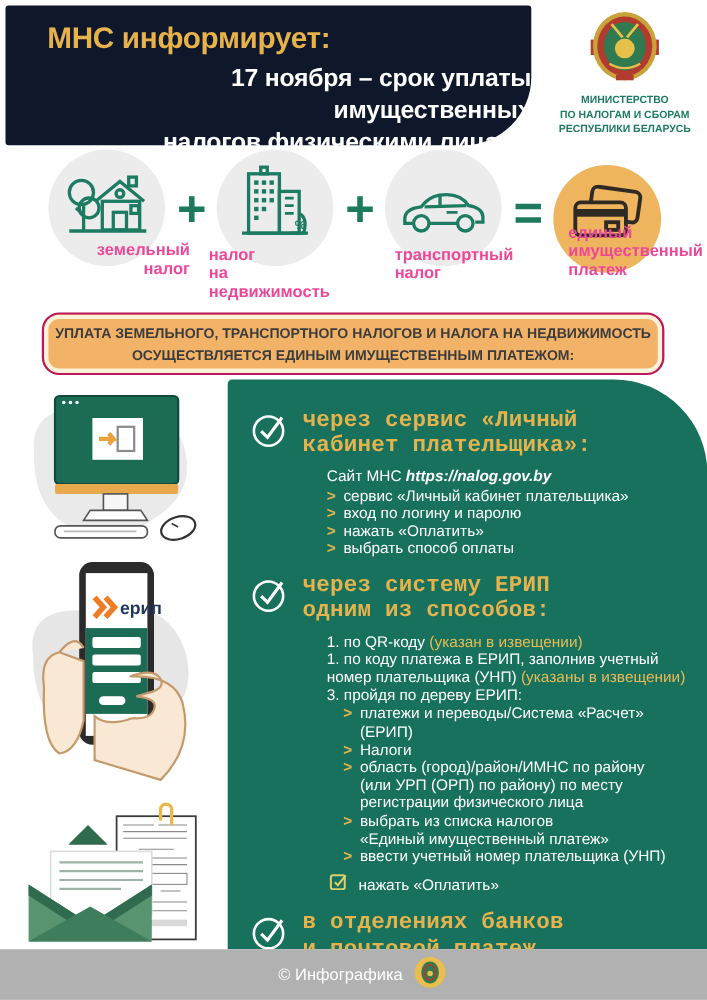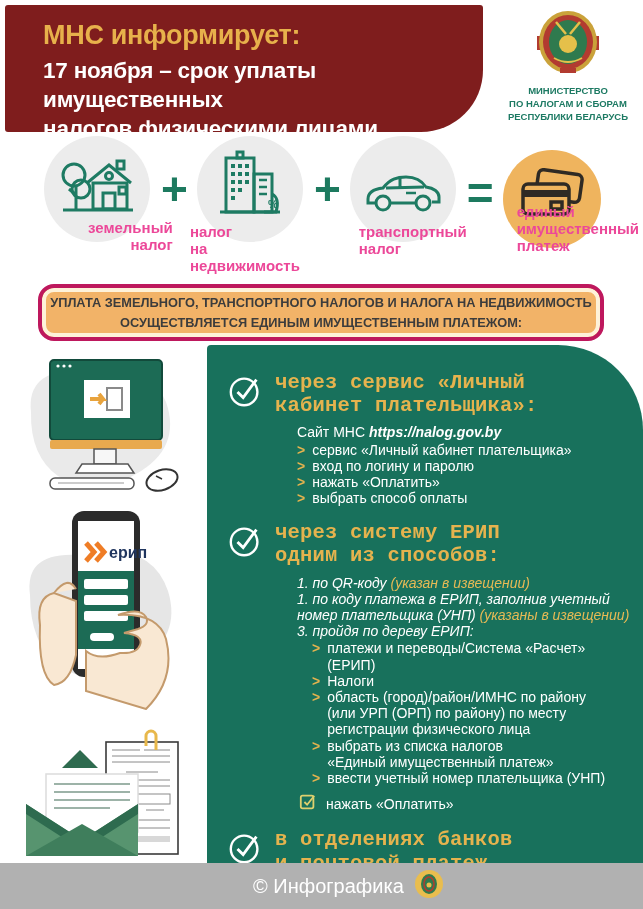--- a/index.html
+++ b/index.html
@@ -3,78 +3,78 @@
 <meta charset="utf-8">
 <style>
   html,body{margin:0;padding:0;}
   body{
     width:643px;height:909px;position:relative;overflow:hidden;
     background:#ffffff;font-family:"Liberation Sans",sans-serif;
   }
   
   .header{
     position:absolute;left:5px;top:5px;width:478px;height:127px;
-    background:#7f1d1d;border-radius:3px 3px 62px 3px;
+    background:#0f172a;border-radius:3px 3px 62px 3px;text-align:right;
   }
   .kicker{position:absolute;left:38px;top:15px;color:#e7b14b;font-size:27px;font-weight:bold;letter-spacing:-.3px;}
   .main-title{position:absolute;left:38px;top:52px;color:#ffffff;font-size:22.5px;font-weight:bold;line-height:1.28;white-space:pre-line;letter-spacing:-.2px;}
   .ministry{position:absolute;left:498px;top:10px;width:140px;text-align:center;}
   .ministry-name{color:#1d7a63;font-weight:bold;font-size:9.5px;line-height:1.35;margin-top:5px;white-space:pre-line;}
   
   .equation{position:absolute;top:136px;left:44px;display:flex;align-items:flex-start;}
   .eq-item{position:relative;width:108px;flex:none;}
   .eq-circle{width:106px;height:106px;border-radius:50%;background:#ececec;display:flex;align-items:center;justify-content:center;}
   .eq-item.result .eq-circle{background:#efb45e;width:98px;height:98px;margin-top:14px;}
   .eq-label{position:absolute;font-weight:bold;font-size:15px;color:#ec4899;line-height:1.12;white-space:pre-line;}
   .eq-item.i1 .eq-label{left:44px;top:84px;text-align:right;}
   .eq-item.i2 .eq-label{left:-7px;top:88px;}
   .eq-item.i3 .eq-label{left:9px;top:88px;}
   .eq-item.result .eq-label{left:14px;top:68px;}
   .eq-op{font-size:46px;font-weight:bold;color:#1d7a5f;margin:30px 9px 0 9px;line-height:1;flex:none;}
   .eq-op.eq{margin-top:34px;}
   
   .banner{
     position:absolute;left:38px;top:284px;width:566px;height:57px;box-sizing:border-box;
-    background:#f2b368;border:4px solid #be185d;border-radius:16px;
+    background:#f2b368;border:2px solid #be185d;border-radius:16px;
     box-shadow:inset 0 0 0 4px rgba(255,248,230,.9);
     display:flex;align-items:center;justify-content:center;text-align:center;
   }
   .banner-text{font-weight:bold;font-size:12.8px;color:#3c3c3c;line-height:1.5;white-space:pre-line;}
   
   .panel{
     position:absolute;left:207px;top:345px;width:436px;height:518px;box-sizing:border-box;
     background:#18715c;border-radius:4px 85px 0 0;color:#fff;
   }
   .panel-inner{padding:26px 10px 0 20px;}
   .sec-head{display:flex;gap:10px;align-items:flex-start;}
   .sec-title{font-size:20.5px;font-weight:bold;color:#e5b34e;line-height:1.13;white-space:pre-line;letter-spacing:.2px;font-family:Liberation Mono, monospace;}
   .sec-body{margin-left:70px;margin-top:7px;font-size:14px;line-height:16.2px;}
   .intro{margin-bottom:1px;}
   .bold{font-weight:bold;font-style:italic;}
   .gold{color:#e7ba55;}
   .li{display:flex;gap:7px;}
   .marker{color:#e5b34e;font-weight:bold;flex:none;}
   .li-text{white-space:pre-line;}
-  .numbered .li{display:block;white-space:pre-line;font-style:italic;}
+  .numbered .li{display:block;white-space:pre-line;}
   .sub-bullets{margin-left:15px;margin-top:1px;}
   .checkbox-row{display:flex;align-items:center;gap:9px;margin-top:7px;margin-left:2px;}
   .checkbox-row .cb-label{font-size:14px;}
   .section-gap{height:15px;}
   .sec3{margin-top:14px;}
   
   .illus{position:absolute;}
   .illus.computer{left:6px;top:350px;}
   .illus.phone{left:10px;top:505px;}
   .illus.envelope{left:14px;top:728px;}
   
   .footer{
     position:absolute;left:0;bottom:0;width:643px;height:46px;background:#b1b1b1;
     display:flex;align-items:center;gap:10px;box-sizing:border-box;padding-left:253px;
   }
-  .credit{color:#ffffff;font-size:20px;flex:none;}
+  .credit{color:#ffffff;font-size:15px;flex:none;}
   .org{color:#ffffff;font-size:9px;line-height:1.4;white-space:pre-line;}
 </style>
 </head>
 <body>
 
 <div class="header">
   <div class="kicker">МНС информирует:</div>
   <div class="main-title">17 ноября – срок уплаты имущественных
 налогов физическими лицами</div>
 </div>

